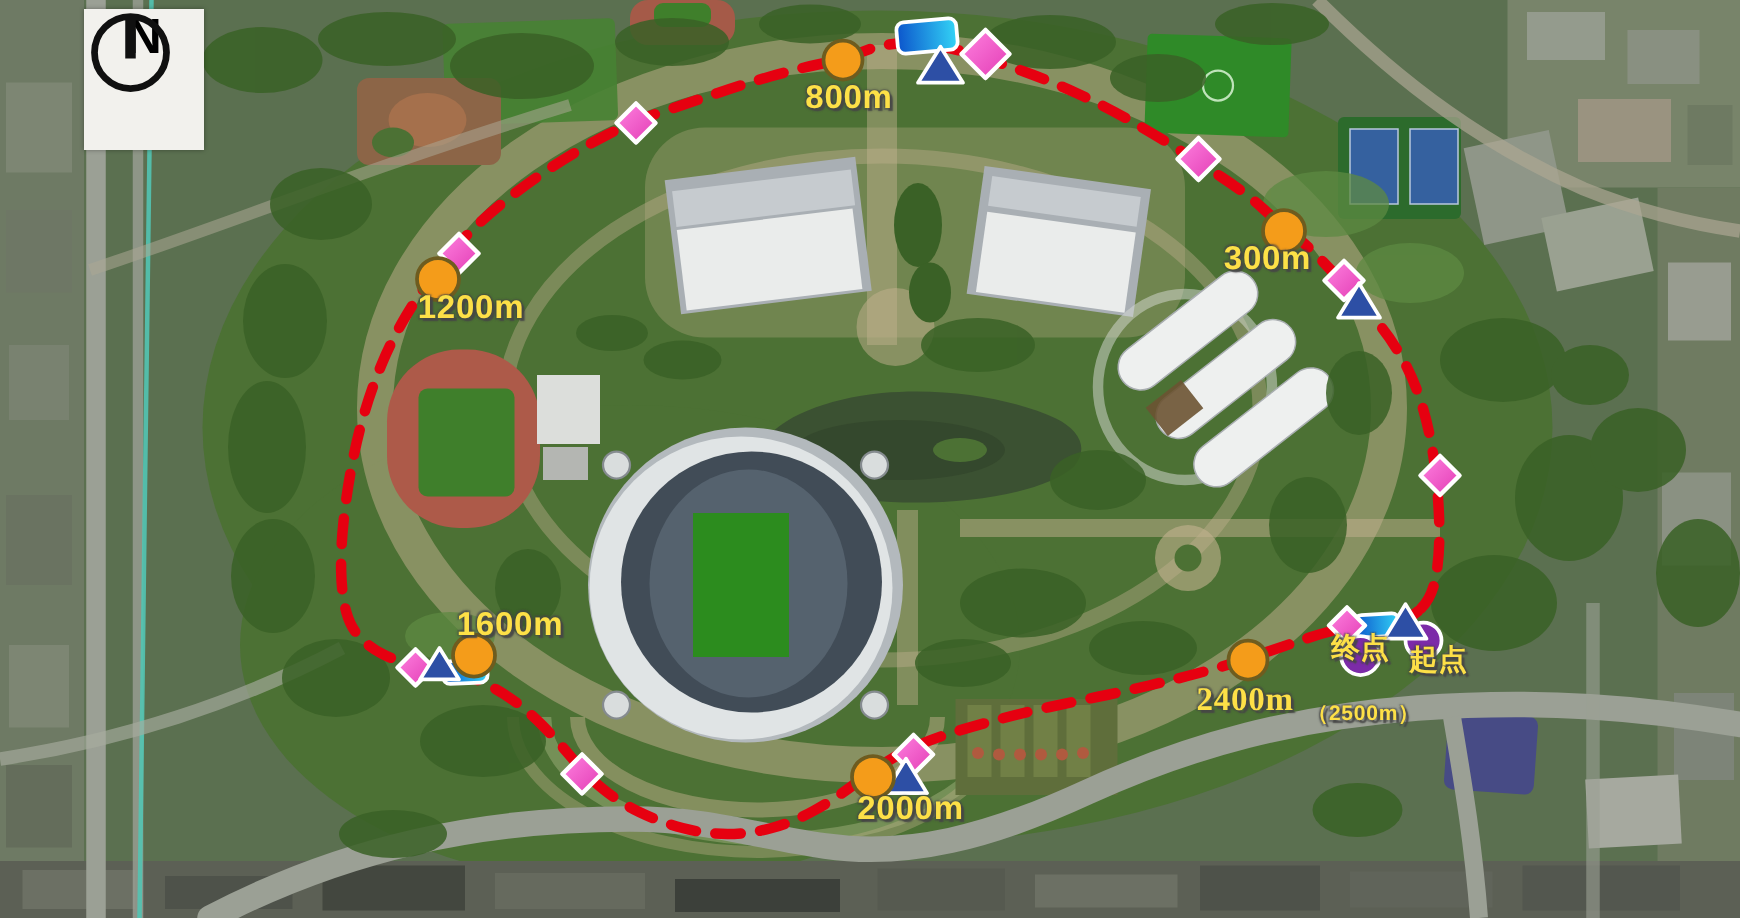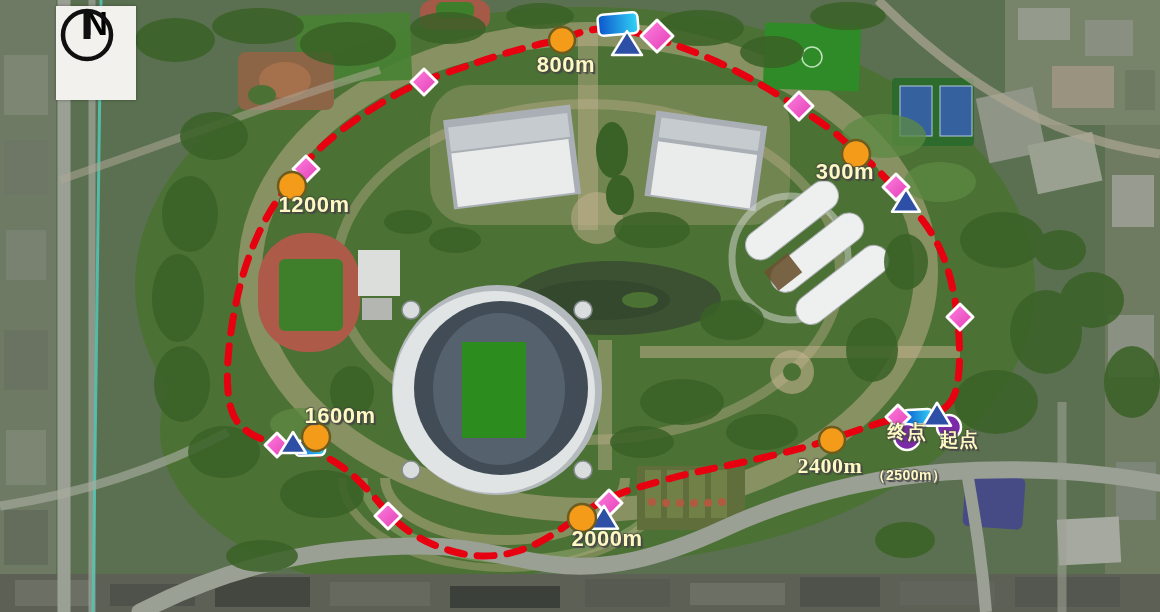--- a/index.html
+++ b/index.html
@@ -1,20 +1,20 @@
 <!DOCTYPE html>
 <html><head>
 <meta charset="utf-8">
 <style>
   html,body{margin:0;padding:0;background:#222;}
   .stage{position:relative;width:1160px;height:612px;overflow:hidden;background:#4c7134;
          font-family:"Liberation Sans",sans-serif;}
   .stage svg{position:absolute;left:0;top:0;}
   #labels-layer{position:absolute;left:0;top:0;width:100%;height:100%;pointer-events:none;}
-  .map-label{position:absolute;transform:translate(-50%,-50%);color:#fef9c3;font-weight:bold;
+  .map-label{position:absolute;transform:translate(-50%,-50%);color:#fde047;font-weight:bold;
              white-space:nowrap;letter-spacing:.5px;
              text-shadow:2px 2px 1px rgba(70,70,70,.95),-1px -1px 1px rgba(70,70,70,.55),
                          1px -1px 1px rgba(70,70,70,.55),-1px 1px 1px rgba(70,70,70,.55);}
   .compass{position:absolute;left:56px;top:6px;width:80px;height:94px;background:#f2f1ed;
            display:flex;flex-direction:column;align-items:center;box-shadow:0 0 3px rgba(0,0,0,.35);}
   .compass-n{font-weight:bold;font-size:33px;line-height:36px;color:#000;}
 </style>
 </head>
 <body>
 

